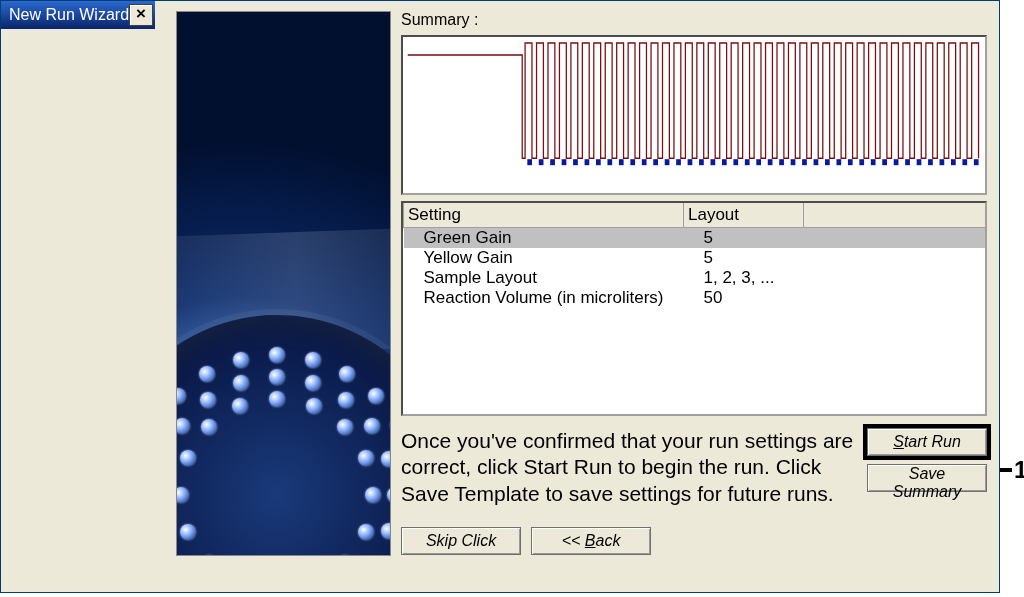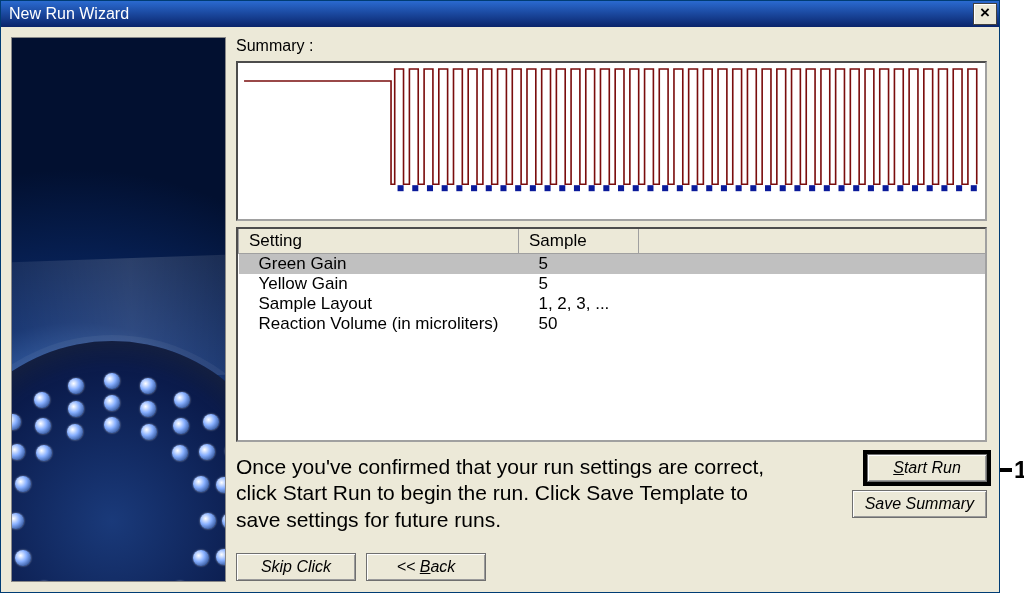--- a/index.html
+++ b/index.html
@@ -12,21 +12,21 @@
     font-size: 15px;
     background: #fff;
     overflow: hidden;
   }
   .window {
     width: 1000px;
     height: 593px;
     border: 1px solid #003c74;
     background: #ece9d8;
     display: flex;
-    flex-direction: column;
+    flex-direction: row;
     position: relative;
   }
   .titlebar {
     height: 28px;
     background: linear-gradient(to bottom, #2a6ad0 0%, #0a246a 100%);
     display: flex;
     align-items: center;
     justify-content: space-between;
     padding: 0 2px 0 8px;
     color: #fff;
@@ -44,20 +44,21 @@
     line-height: 18px;
     text-align: center;
     cursor: default;
     box-shadow: inset 1px 1px 0 #fff;
   }
   .body {
     flex: 1;
     display: flex;
     padding: 10px 12px 10px 10px;
     gap: 10px;
+    margin-left: 11px;
   }
   .sidebar-image {
     width: 215px;
     height: 545px;
     background:
       radial-gradient(circle at 30% 90%, #ffffff 0%, #5aa0ff 10%, #0a2a6a 40%, #021030 70%),
       linear-gradient(to bottom, #0a3a9a 0%, #021430 100%);
     border: 1px solid #888;
     position: relative;
     overflow: hidden;
@@ -130,21 +131,21 @@
   table {
     border-collapse: collapse;
     width: 100%;
     font-size: 17px;
   }
   thead th {
     text-align: left;
     background: #ece9d8;
     border: 1px solid #a0a0a0;
     border-top: 0;
-    padding: 2px 10px;
+    padding: 2px 4px;
     font-weight: normal;
     color: #000;
   }
   thead th:first-child { width: 255px; }
   thead th:nth-child(2) { width: 120px; }
   tbody td {
     padding: 0px 20px;
     white-space: nowrap;
   }
   tbody tr.selected td { background: #c0c0c0; }
@@ -303,21 +304,21 @@
             <rect x="711.3439999999999" y="122.2" width="6" height="6" fill="#0a1a9a"></rect>
             <rect x="725.9039999999999" y="122.2" width="6" height="6" fill="#0a1a9a"></rect>
           </svg>
       </div>
 
       <div class="table-wrap">
         <table>
           <thead>
             <tr>
               <th>Setting</th>
-              <th>Sample</th>
+              <th>Layout</th>
               <th></th>
             </tr>
           </thead>
           <tbody id="settings-body">
               <tr class="selected">
                 <td>Green Gain</td>
                 <td>5</td>
                 <td></td>
               </tr>
               <tr>

